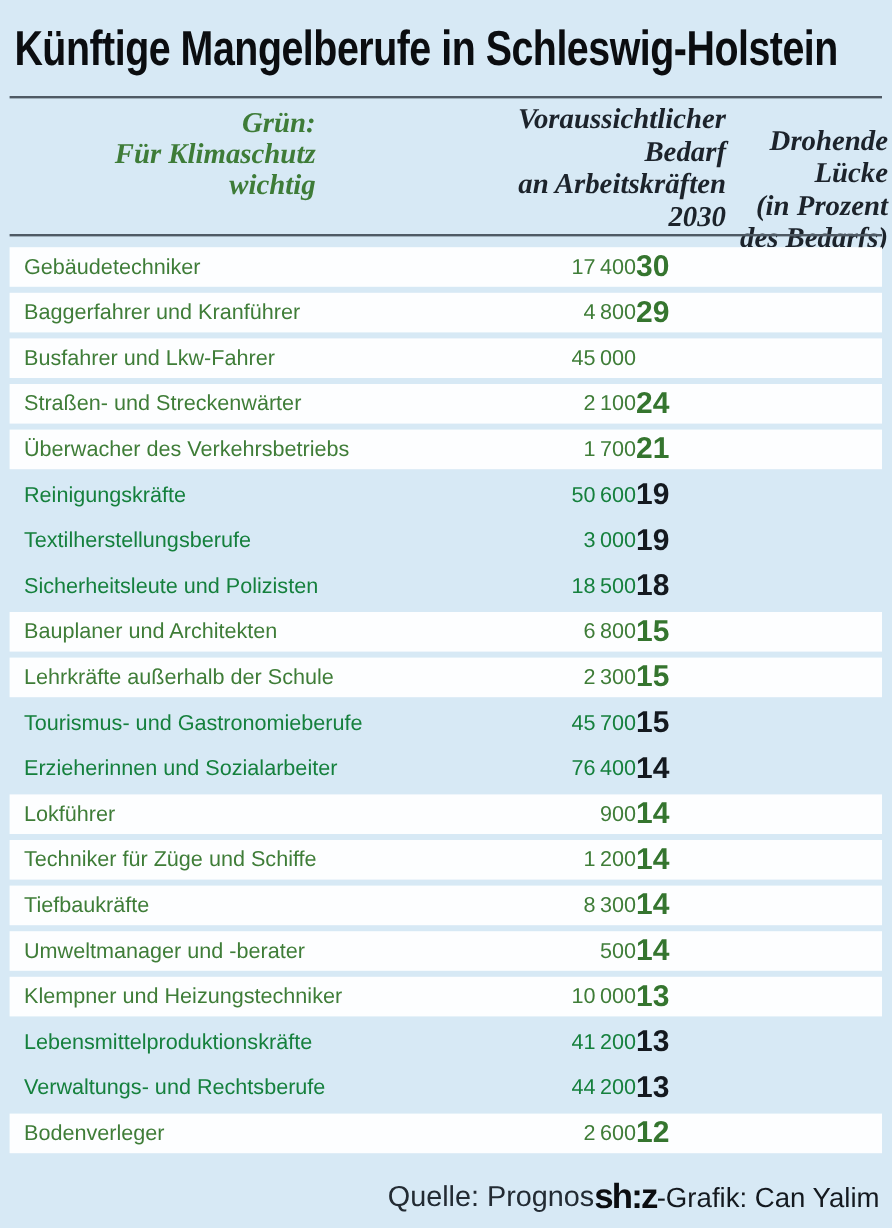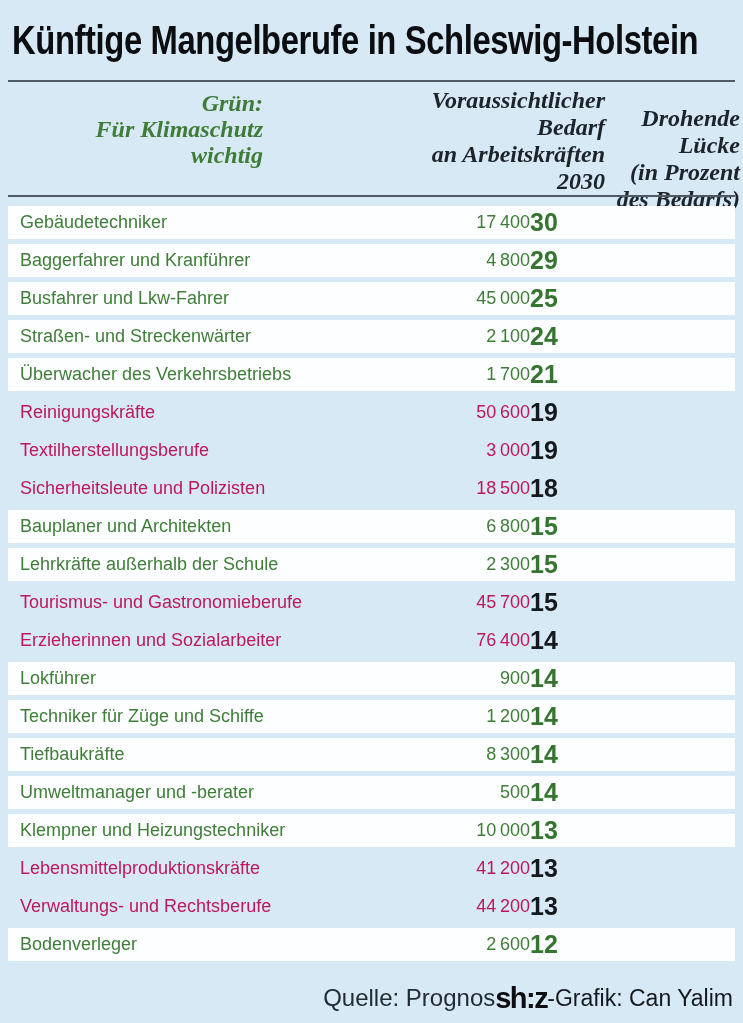--- a/index.html
+++ b/index.html
@@ -44,21 +44,21 @@
     display: flex;
     align-items: center;
   }
   .row.green { background: #fdfeff; }
   .row.plain { background: transparent; }
   .cell.name { flex: 0 0 402px; padding-left: 12px; font-size: 18px; white-space: nowrap; }
   .cell.demand { flex: 0 0 120px; text-align: right; font-size: 18px; white-space: nowrap; }
   .cell.gap { flex: 1; padding-right: 47px; font-size: 25px; font-weight: bold; }
   .row.green .name, .row.green .demand { color: #3f7d38; }
   .row.green .gap { color: #35752f; }
-  .row.plain .name, .row.plain .demand { color: #be185d; }
+  .row.plain .name, .row.plain .demand { color: #15803d; }
   .row.plain .gap { color: #14191f; }
 
   
   .footer {
     position: absolute;
     left: 12px; right: 10px; top: 978px; height: 40px;
     display: flex; justify-content: flex-end; align-items: center;
   }
   .source { font-size: 24px; color: #232b33; }
   .credit { display: flex; align-items: center; color: #14191f; }
@@ -103,21 +103,20 @@
         <span class="cell gap">30</span>
       </div>
       <div class="row green">
         <span class="cell name">Baggerfahrer und Kranführer</span>
         <span class="cell demand">4 800</span>
         <span class="cell gap">29</span>
       </div>
       <div class="row green">
         <span class="cell name">Busfahrer und Lkw-Fahrer</span>
         <span class="cell demand">45 000</span>
-        <span class="cell gap">25</span>
       </div>
       <div class="row green">
         <span class="cell name">Straßen- und Streckenwärter</span>
         <span class="cell demand">2 100</span>
         <span class="cell gap">24</span>
       </div>
       <div class="row green">
         <span class="cell name">Überwacher des Verkehrsbetriebs</span>
         <span class="cell demand">1 700</span>
         <span class="cell gap">21</span>

